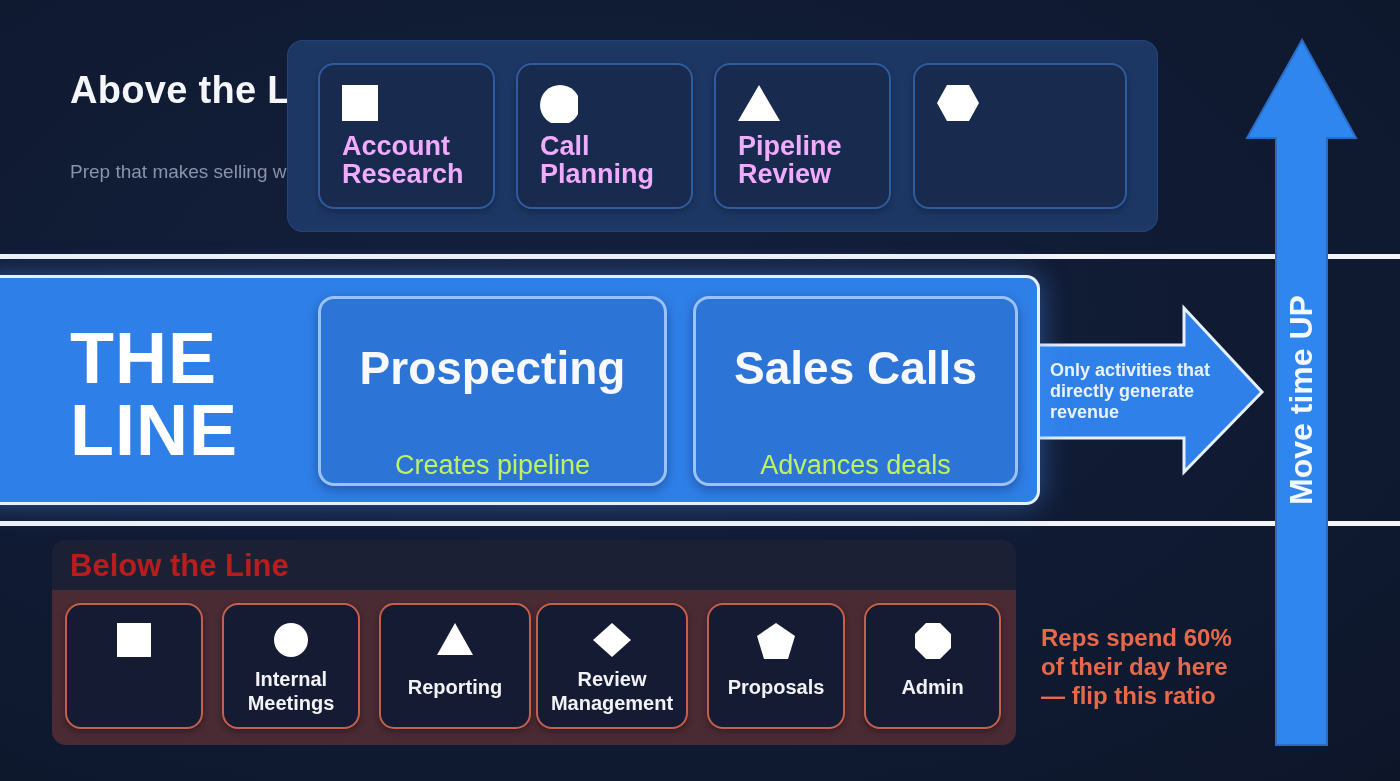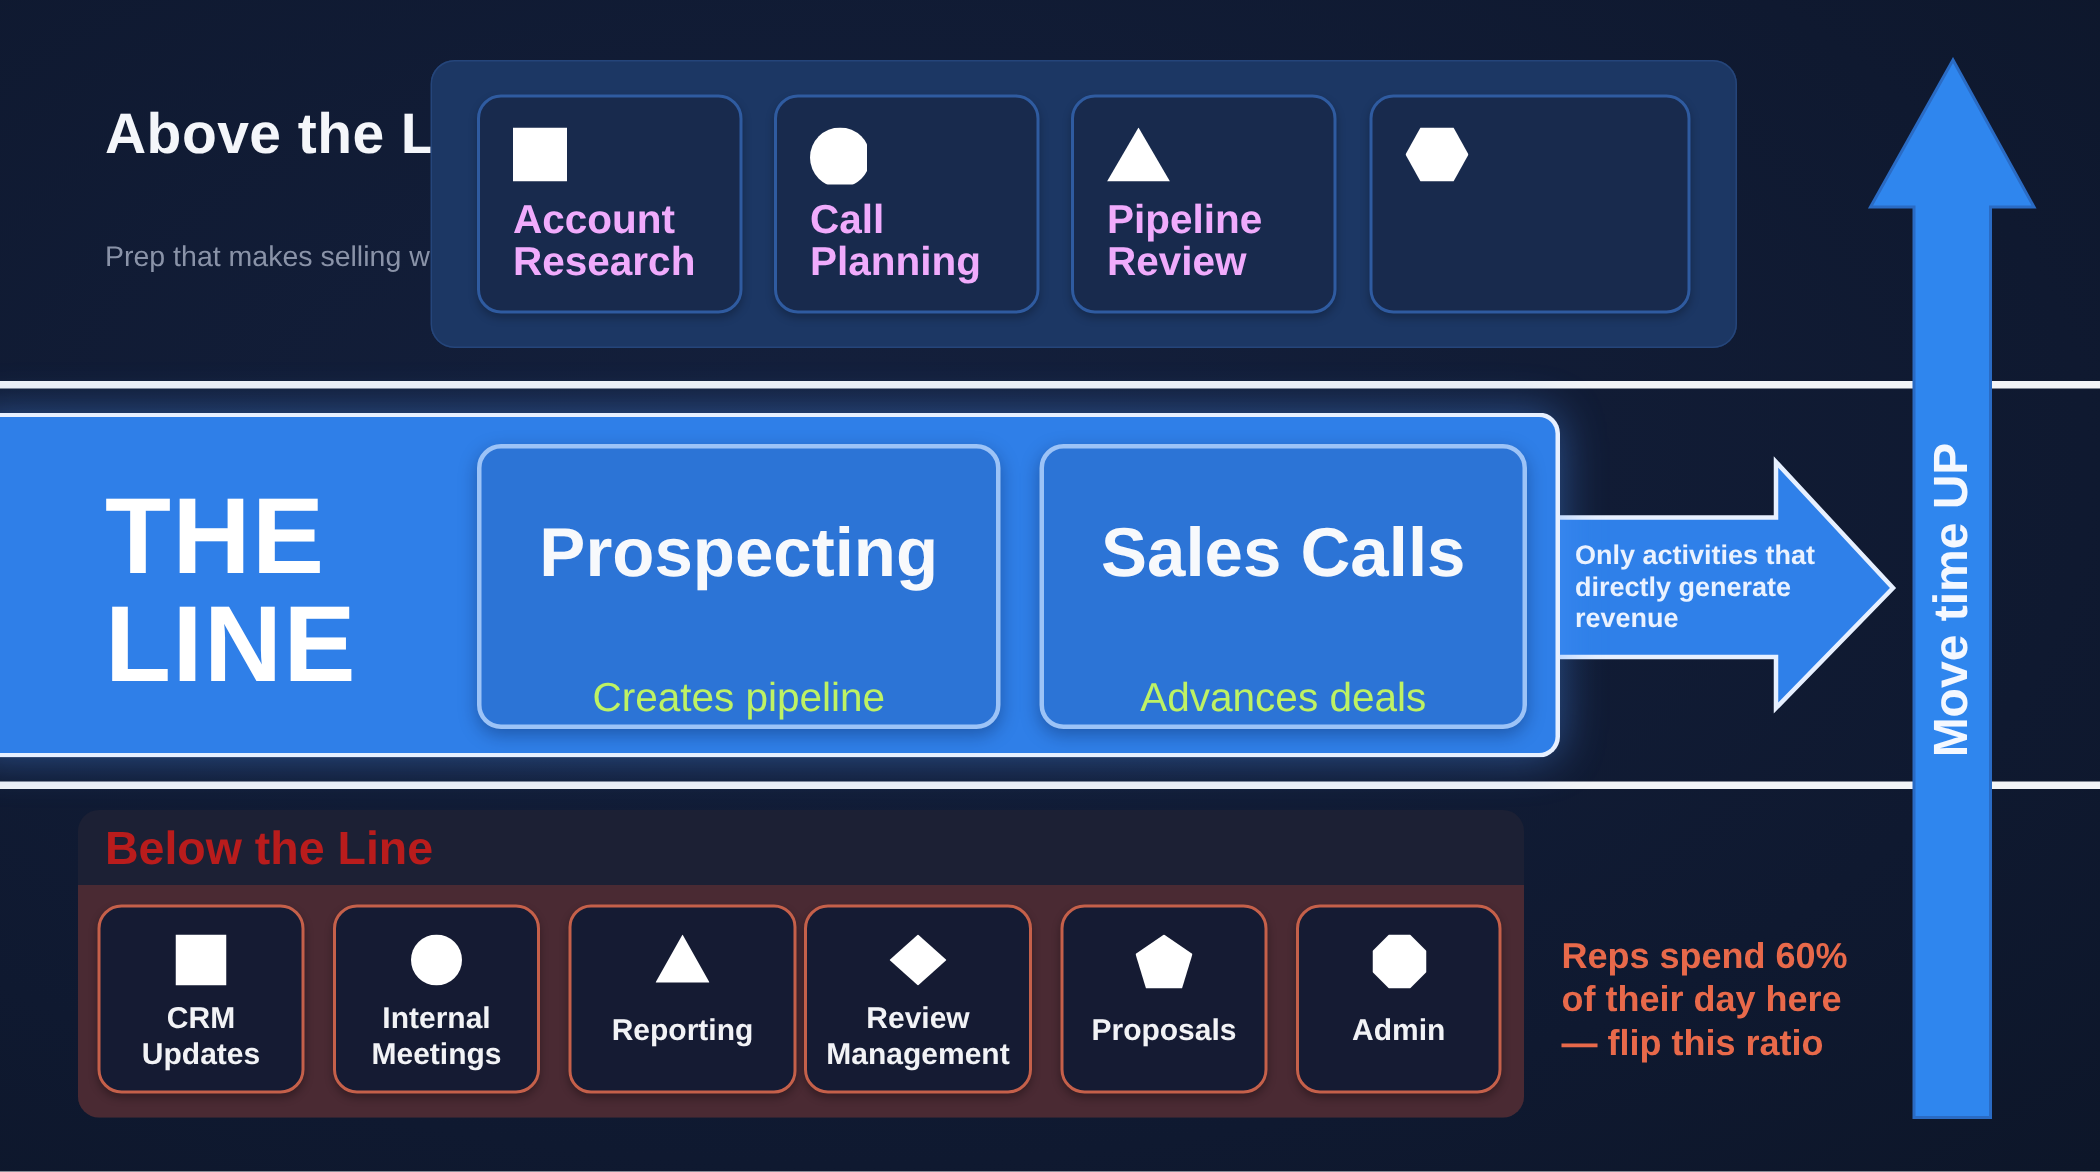--- a/index.html
+++ b/index.html
@@ -104,22 +104,20 @@
 <div class="abs up-text">Move time UP</div>
 
 <div class="abs below-panel"></div>
 <div class="abs below-band"></div>
 <div class="abs below-title">Below the Line</div>
 
 <div class="abs below-card" style="left:65px;width:138px;">
   <svg class="icon" viewBox="0 0 34 34">
       <rect x="0" y="0" width="34" height="34" fill="#fff"></rect>
     </svg>
-  <div class="lbl">CRM
-Updates</div>
 </div>
 <div class="abs below-card" style="left:222px;width:138px;">
   <svg class="icon" viewBox="0 0 34 34">
       <circle cx="17" cy="17" r="17" fill="#fff"></circle>
     </svg>
   <div class="lbl">Internal
 Meetings</div>
 </div>
 <div class="abs below-card" style="left:379px;width:152px;border-radius:15px;">
   <svg class="icon" viewBox="0 0 36 34" style="width:36px;margin-left:-18px;">

